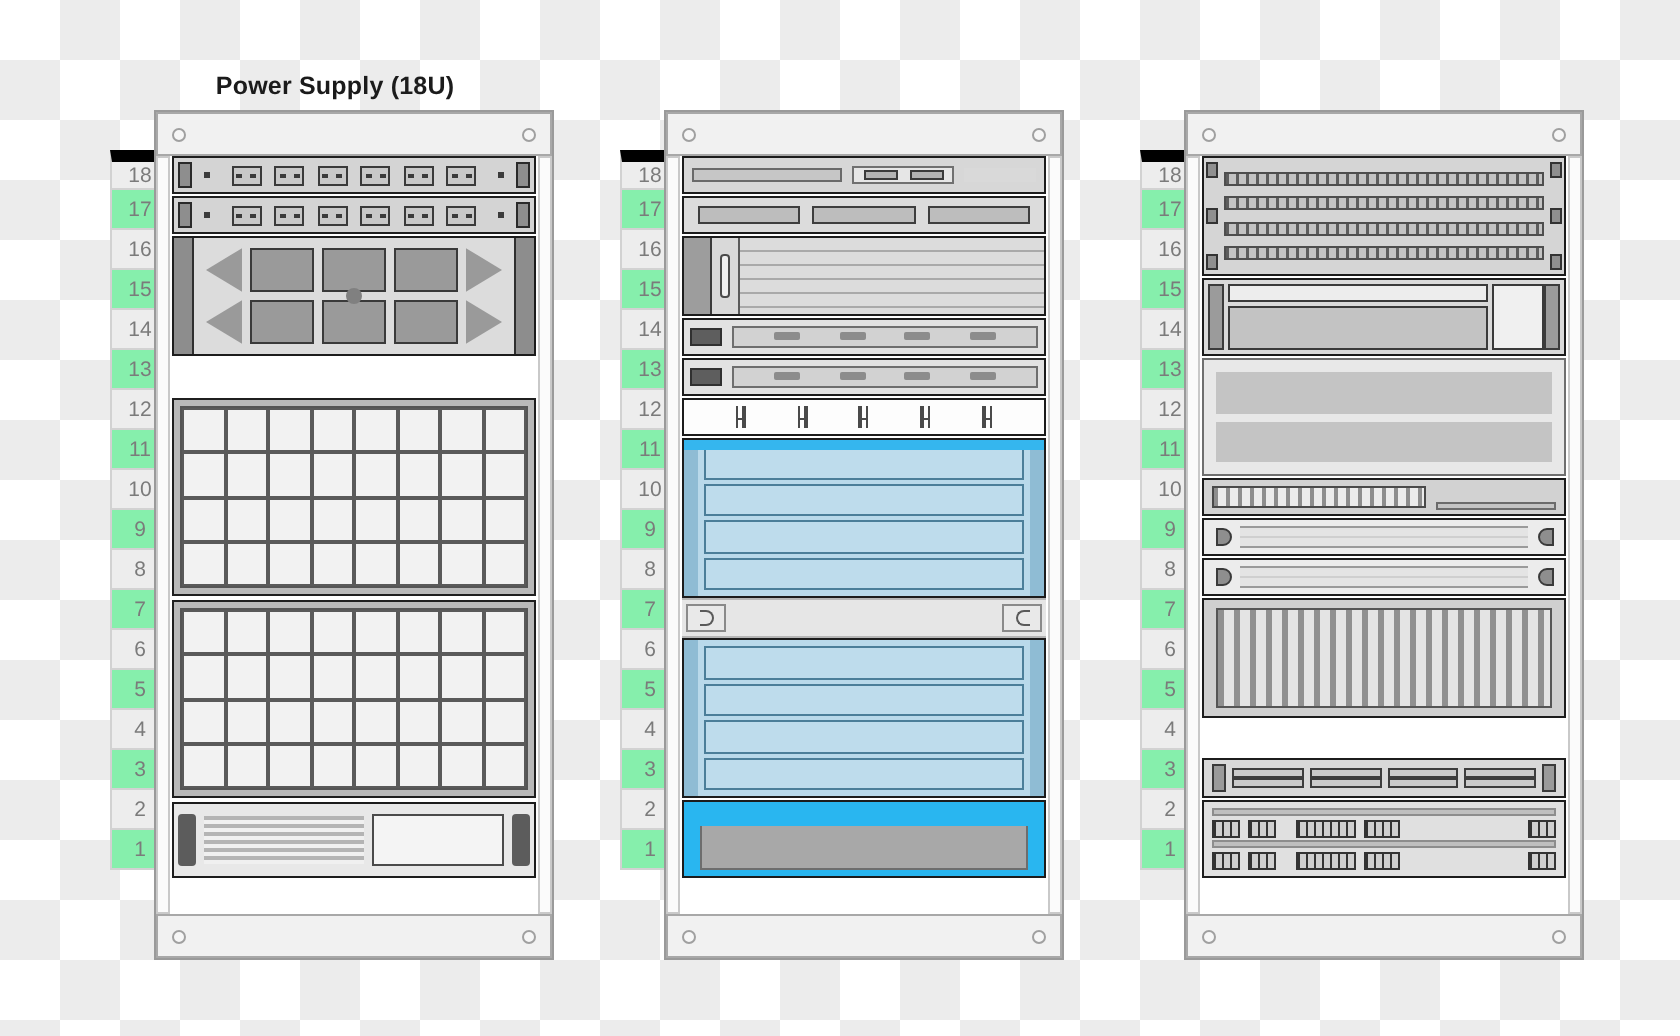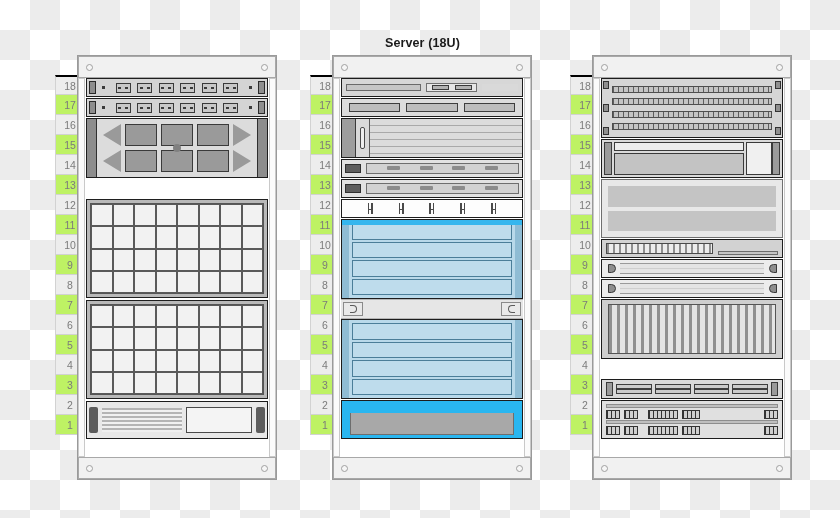--- a/index.html
+++ b/index.html
@@ -23,24 +23,24 @@
     letter-spacing:.1px;white-space:nowrap;
   }
 
   
   .ruler{position:absolute;width:30px;}
   .u-cell{
     height:20px;box-sizing:border-box;
     border:1px solid #d2d2d2;border-top:none;
     font-size:10.5px;color:#7b7b7b;
     display:flex;align-items:center;justify-content:center;
-    background:#bef264;
+    background:#86efac;
   }
   .u-cell.alt{background:#ededed;}
-  .u-cell:first-child{border-top:2px solid #000000;}
+  .u-cell:first-child{border-top:6px solid #000000;}
 
   
   .rack{position:absolute;box-sizing:border-box;
     border:1px solid #9a9a9a;background:#ffffff;}
   .rack-cap{
     position:absolute;left:0;right:0;height:22px;
     box-sizing:border-box;background:#f1f1f1;border:1px solid #a8a8a8;
     display:flex;align-items:center;justify-content:space-between;
     padding:0 7px;
   }
@@ -228,20 +228,21 @@
   .iobay-strip{height:9px;background:#ededed;border:1.5px solid #3a3a3a;box-sizing:border-box;}
   .iobay-big{flex:1;background:#c3c3c3;border:1.5px solid #3a3a3a;box-sizing:border-box;}
   .iobay-right{width:26px;background:#f0f0f0;border:1.5px solid #3a3a3a;box-sizing:border-box;}
 </style>
 </head>
 <body>
 
 <div class="stage">
 
   <div class="rack-group" style="left:55px;width:225px;height:518px;">
+    <div class="rack-title">Power Supply (18U)</div>
 
     <div class="ruler" style="left:0px;top:75px;">
       <div class="u-cell alt">18</div>
       <div class="u-cell">17</div>
       <div class="u-cell alt">16</div>
       <div class="u-cell">15</div>
       <div class="u-cell alt">14</div>
       <div class="u-cell">13</div>
       <div class="u-cell alt">12</div>
       <div class="u-cell">11</div>
@@ -414,21 +415,20 @@
             <div class="panelbox"></div>
             <div class="grip"></div>
           </div>
         </div>
 
       </div>
     </div>
   </div>
 
   <div class="rack-group" style="left:310px;width:225px;height:518px;">
-    <div class="rack-title">Server (18U)</div>
 
     <div class="ruler" style="left:0px;top:75px;">
       <div class="u-cell alt">18</div>
       <div class="u-cell">17</div>
       <div class="u-cell alt">16</div>
       <div class="u-cell">15</div>
       <div class="u-cell alt">14</div>
       <div class="u-cell">13</div>
       <div class="u-cell alt">12</div>
       <div class="u-cell">11</div>

